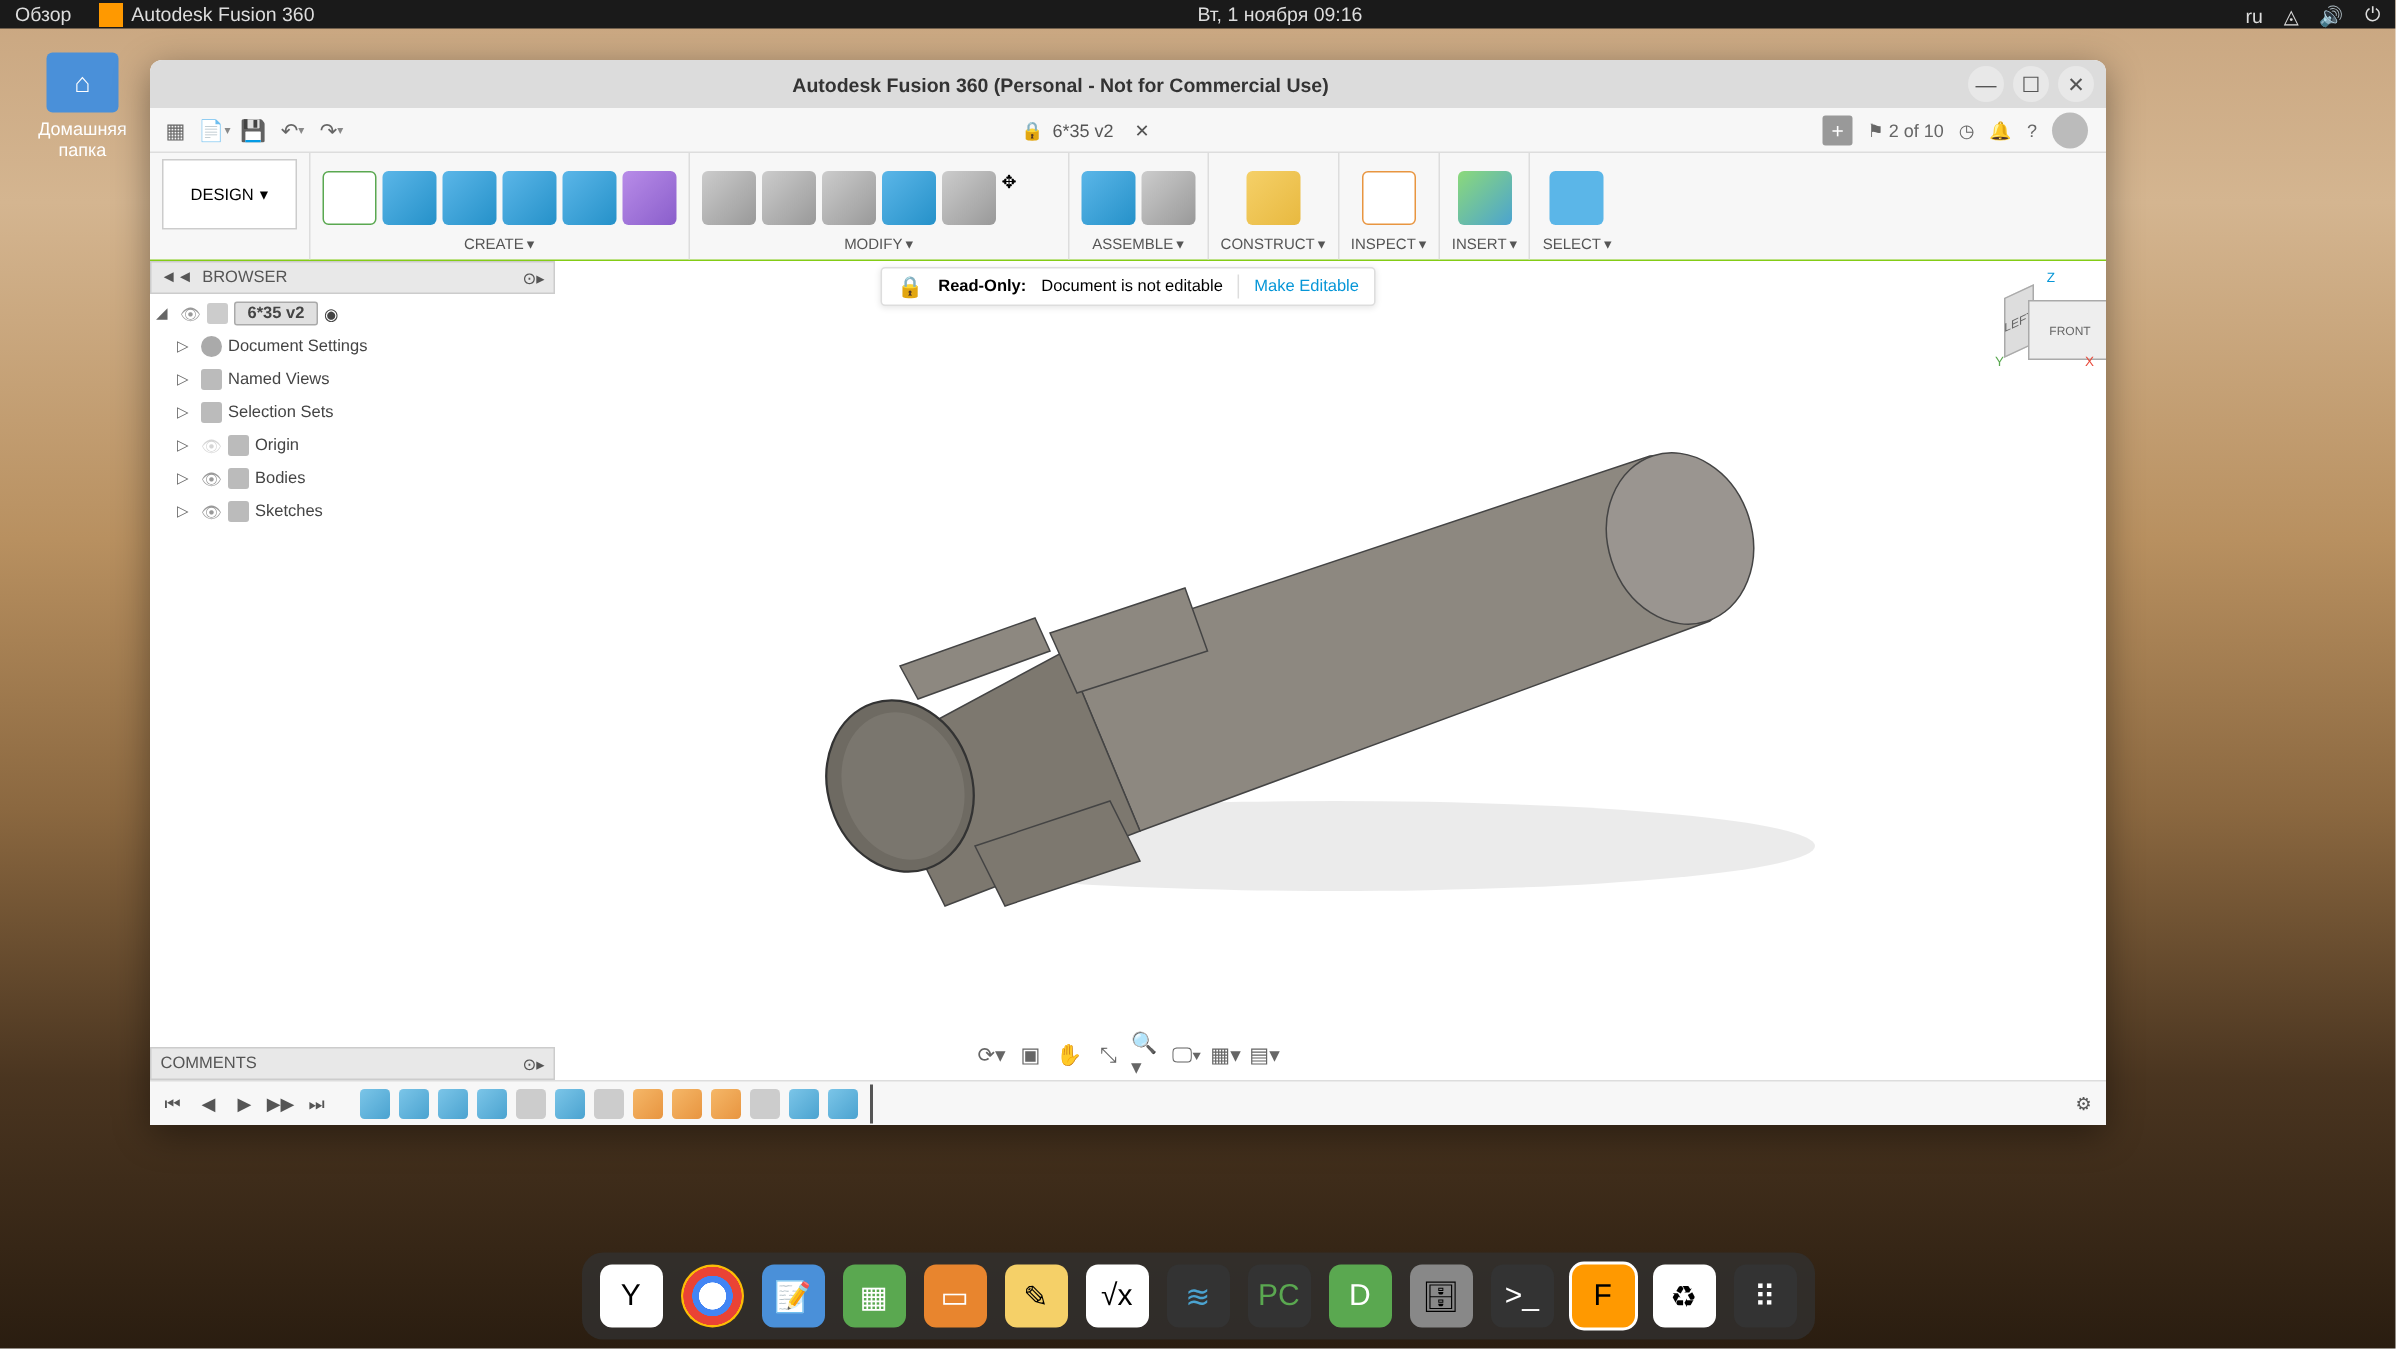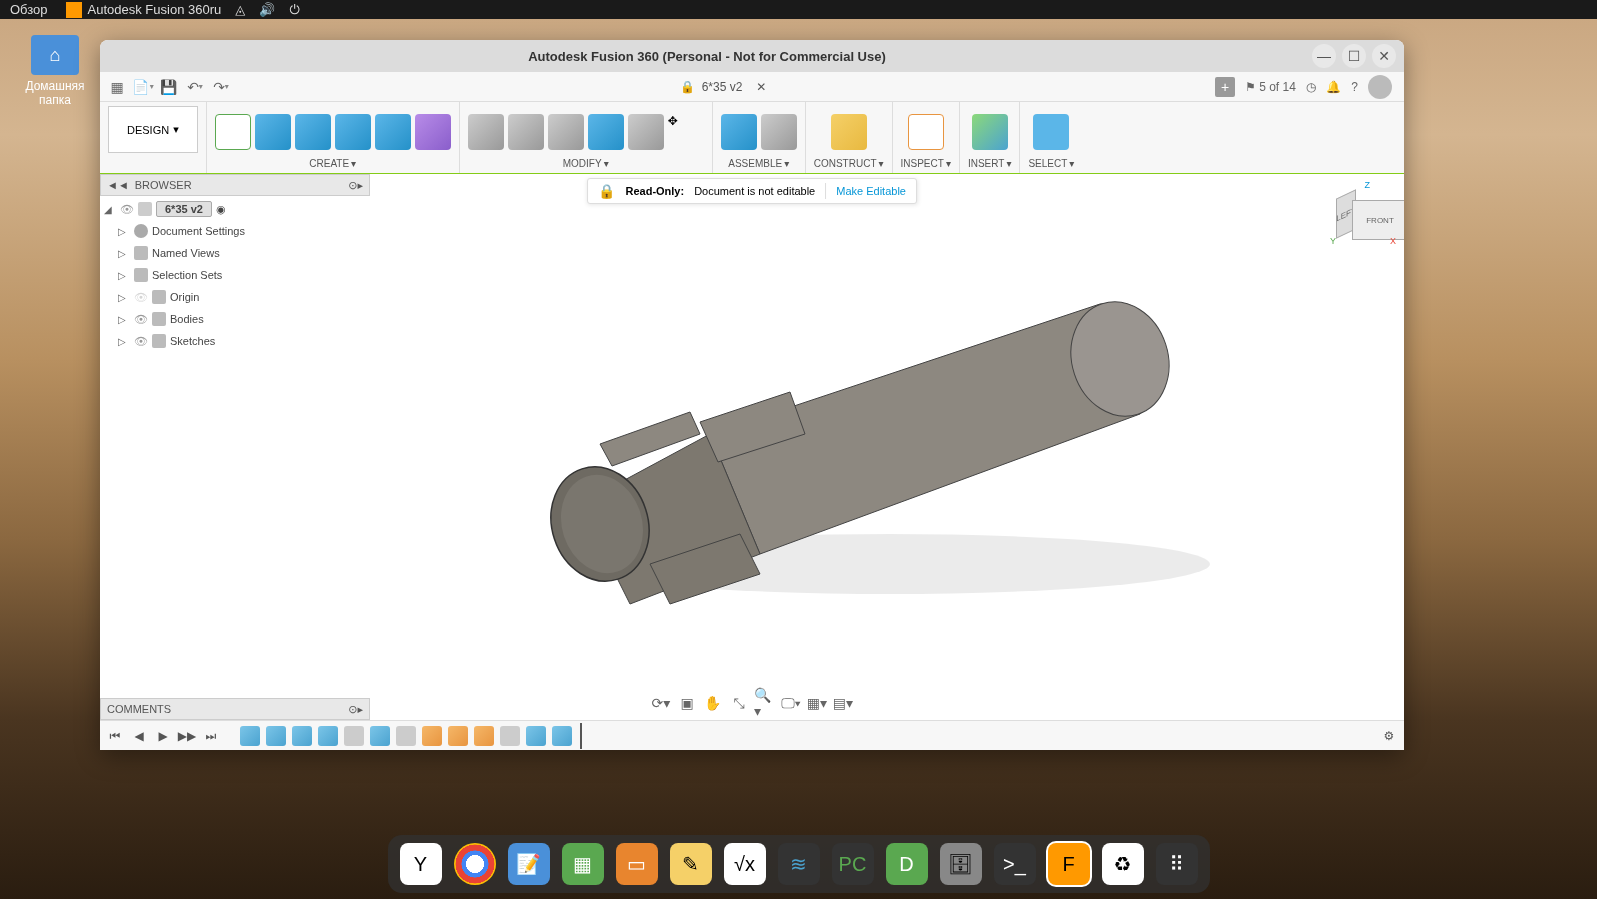--- a/index.html
+++ b/index.html
@@ -17,21 +17,21 @@
   height: 19px;
   background: #1a1a1a;
   color: #ddd;
   display: flex;
   align-items: center;
   padding: 0 10px;
   font-size: 13px;
 }
 .sysbar-left { display: flex; gap: 18px; align-items: center; }
 .sysbar-center { flex: 1; text-align: center; }
-.sysbar-right { display: flex; gap: 14px; align-items: center; }
+.sysbar-right { display: flex; gap: 14px; align-items: flex-end; }
 .sysbar-app { display: flex; align-items: center; gap: 6px; }
 .app-icon { width: 16px; height: 16px; background: #f90; display: inline-block; }
 
 
 .desktop-icon {
   position: absolute;
   top: 35px; left: 15px;
   text-align: center;
   color: #fff;
   width: 80px;
@@ -282,20 +282,21 @@
 <body>
 
 <div class="system-bar">
   <div class="sysbar-left">
     <span>Обзор</span>
     <span class="sysbar-app">
       <span class="app-icon"></span>
       <span>Autodesk Fusion 360</span>
     </span>
   </div>
+  <div class="sysbar-center">Вт, 1 ноября  09:16</div>
   <div class="sysbar-right">
     <span>ru</span>
     <span>◬</span>
     <span>🔊</span>
     <span>⏻</span>
   </div>
 </div>
 
 <div class="desktop-icon">
   <div class="folder-shape">⌂</div>
@@ -319,21 +320,21 @@
     <div class="qat-btn">↷<span class="qat-dropdown">▾</span></div>
 
     <div class="doc-tab">
       <span>🔒</span>
       <span>6*35 v2</span>
       <span style="margin-left:8px;">✕</span>
     </div>
 
     <div class="qat-right">
       <div class="plus-tab">+</div>
-      <span>⚑ <span>5 of 14</span></span>
+      <span>⚑ <span>2 of 10</span></span>
       <span>◷</span>
       <span>🔔</span>
       <span>?</span>
       <span class="avatar"></span>
     </div>
   </div>
 
 
   <div class="ribbon">
     <div class="ribbon-group sep">

